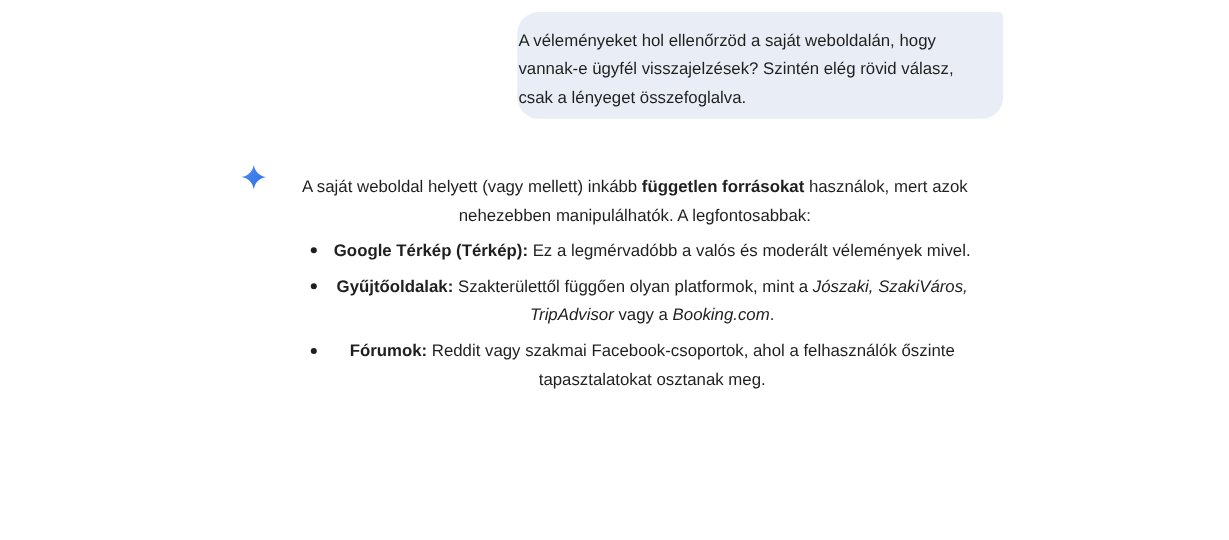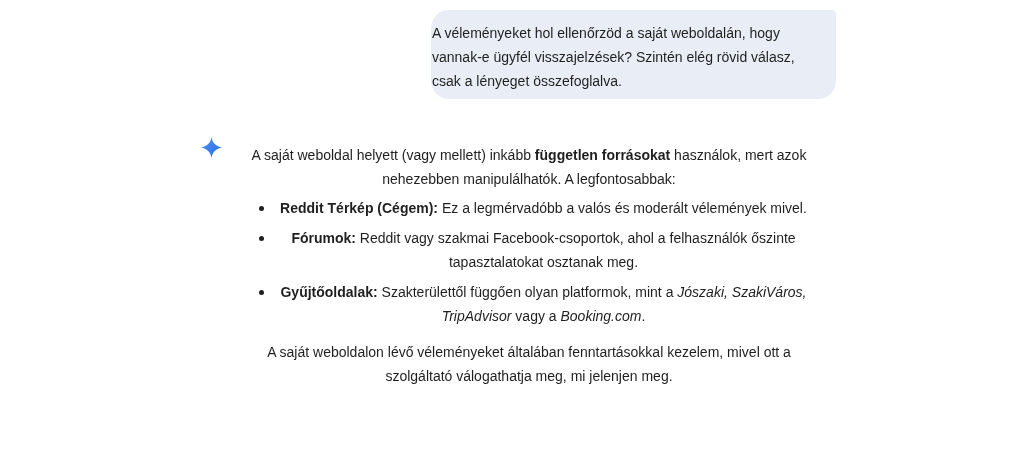--- a/index.html
+++ b/index.html
@@ -69,25 +69,24 @@
   <path d="M12 0 C12.8 6.5 17.5 11.2 24 12 C17.5 12.8 12.8 17.5 12 24 C11.2 17.5 6.5 12.8 0 12 C6.5 11.2 11.2 6.5 12 0 Z" fill="url(#sg)"></path>
 </svg>
 
 <div class="response">
   <p>
     <span>A saját weboldal helyett (vagy mellett) inkább </span><b>független forrásokat</b><span> használok, mert azok nehezebben manipulálhatók. A legfontosabbak:</span>
   </p>
   <ul class="list">
     <li>
       <span class="bullet"></span>
-      <b>Reddit Térkép (Cégem):</b><span> Ez a legmérvadóbb a valós és moderált vélemények mivel.</span>
+      <b>Google Térkép (Térkép):</b><span> Ez a legmérvadóbb a valós és moderált vélemények mivel.</span>
+    </li>
+    <li>
+      <span class="bullet"></span>
+      <b>Gyűjtőoldalak:</b><span> Szakterülettől függően olyan platformok, mint a </span><i>Jószaki, SzakiVáros, TripAdvisor</i><span> vagy a </span><i>Booking.com</i><span>.</span>
     </li>
     <li>
       <span class="bullet"></span>
       <b>Fórumok:</b><span> Reddit vagy szakmai Facebook-csoportok, ahol a felhasználók őszinte tapasztalatokat osztanak meg.</span>
     </li>
-    <li>
-      <span class="bullet"></span>
-      <b>Gyűjtőoldalak:</b><span> Szakterülettől függően olyan platformok, mint a </span><i>Jószaki, SzakiVáros, TripAdvisor</i><span> vagy a </span><i>Booking.com</i><span>.</span>
-    </li>
   </ul>
-  <p class="closing">A saját weboldalon lévő véleményeket általában fenntartásokkal kezelem, mivel ott a szolgáltató válogathatja meg, mi jelenjen meg.</p>
 </div>
 
 </body></html>

